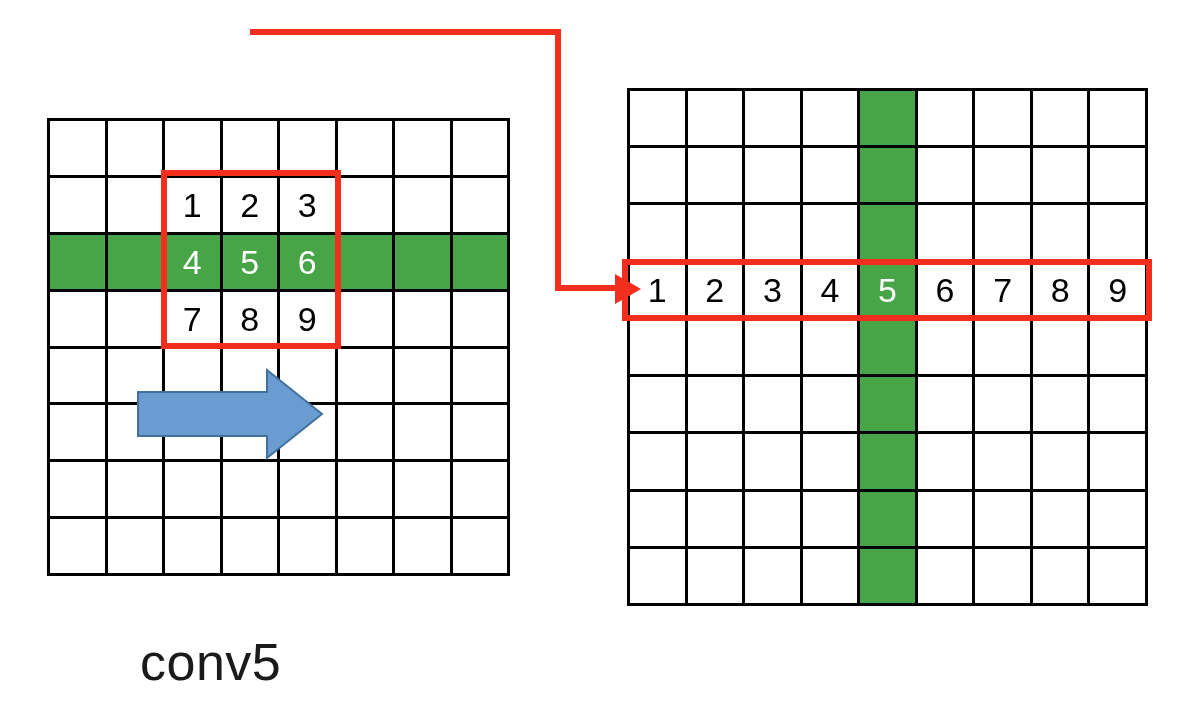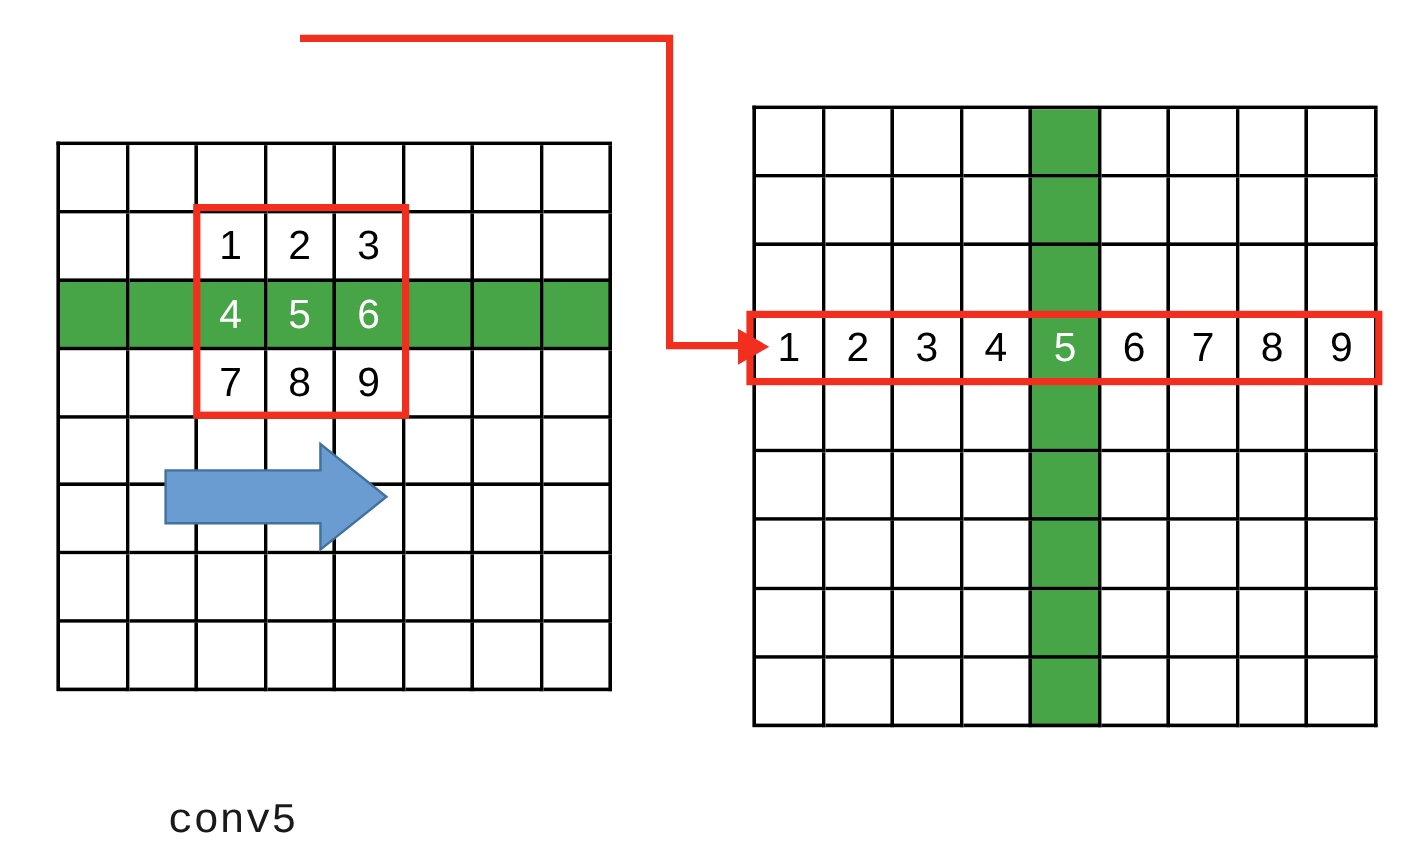--- a/index.html
+++ b/index.html
@@ -105,23 +105,23 @@
     left: 130px;
     top: 366px;
     width: 200px;
     height: 96px;
   }
 
   
   #conv-label {
     position: absolute;
     left: 140px;
-    top: 664px;
-    font-family: Liberation Mono, monospace;
-    font-size: 35px;
+    top: 632px;
+    font-family: Liberation Sans, sans-serif;
+    font-size: 52px;
     color: #1a1a1a;
     letter-spacing: 0.5px;
     white-space: nowrap;
     user-select: none;
   }
 </style>
 </head>
 <body>
 
 <div id="canvas">

